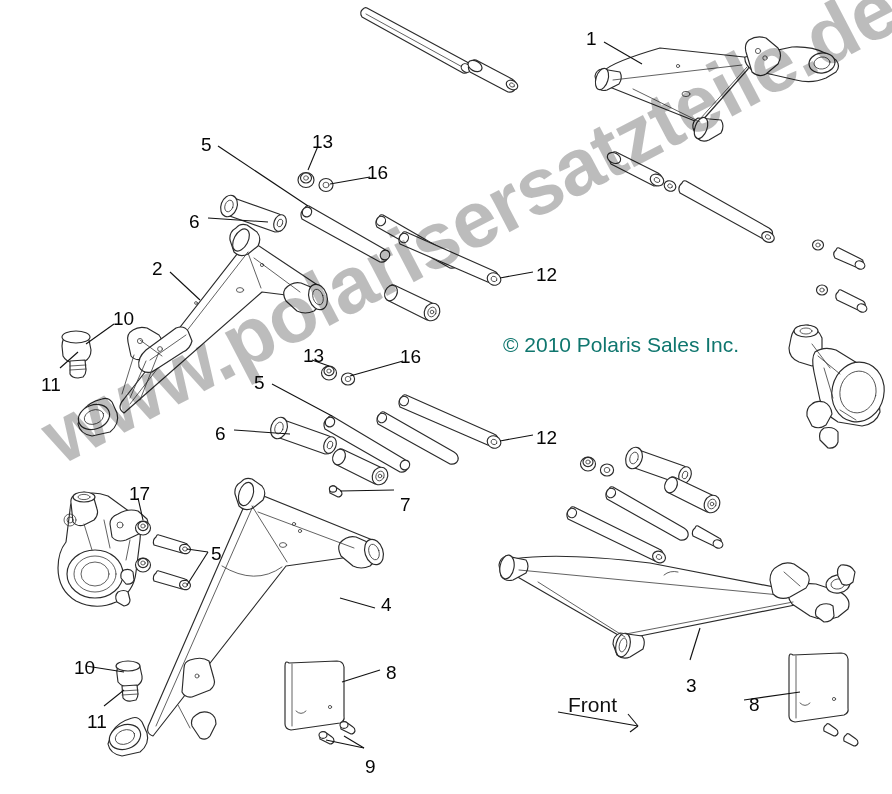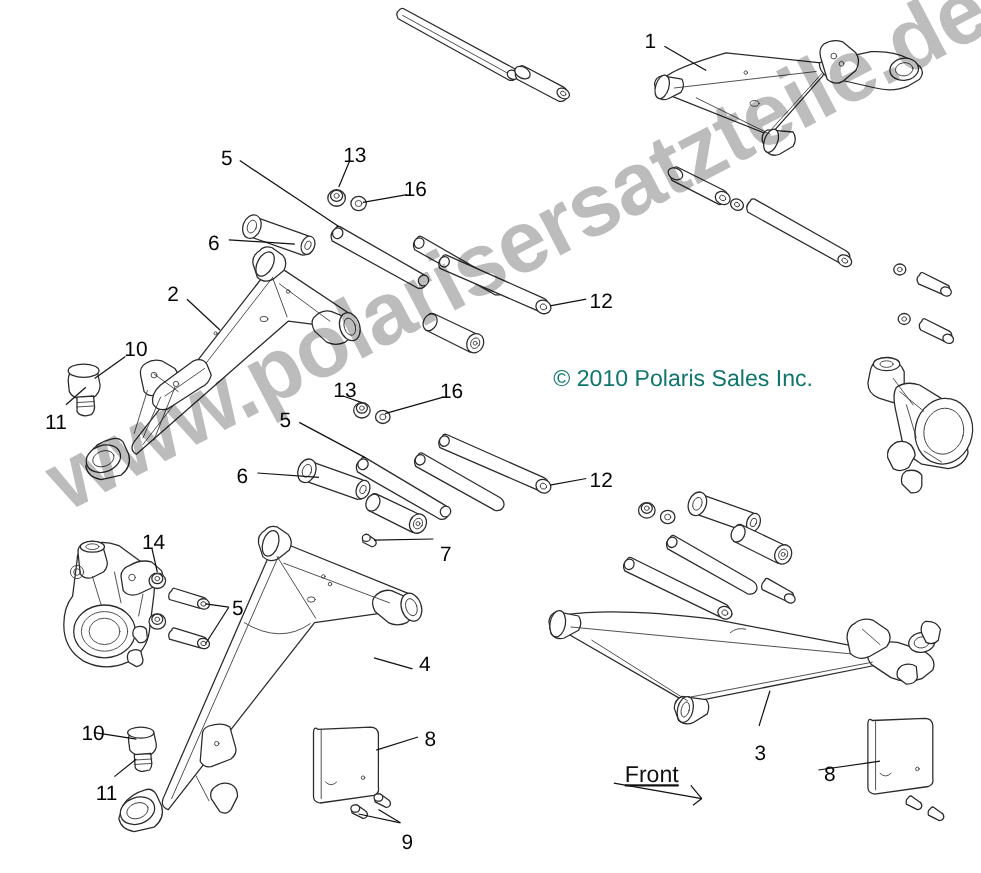--- a/index.html
+++ b/index.html
@@ -8,21 +8,21 @@
   #stage{position:absolute;inset:0;width:892px;height:794px;}
   svg.art{position:absolute;left:0;top:0;width:892px;height:794px;}
   .ln2{fill:none;stroke:#3a3a3a;stroke-width:0.8;stroke-linecap:round;stroke-linejoin:round;}
   .fillw{fill:#ffffff;stroke:#2b2b2b;stroke-width:1.15;stroke-linejoin:round;stroke-linecap:round;}
   .leader{fill:none;stroke:#111;stroke-width:1.1;}
   .callout{position:absolute;font-size:19px;font-family:"Liberation Sans",sans-serif;
            color:#050505;letter-spacing:0px;line-height:1;user-select:none;}
   #copyright{position:absolute;left:503px;top:333px;font-size:21px;
              font-family:"Liberation Sans",sans-serif;color:#0f766e;white-space:nowrap;text-align:right;}
   #frontlabel{position:absolute;left:568px;top:693px;font-size:21px;
-              font-family:"Liberation Sans",sans-serif;color:#111;white-space:nowrap;text-decoration:underline;}
+              font-family:"Liberation Sans",sans-serif;color:#111;white-space:nowrap;}
   #watermark{position:absolute;left:-8px;top:96px;width:910px;height:640px;
              pointer-events:none;}
   #watermark span{position:absolute;left:56px;top:300px;
         transform:rotate(-27.5deg);transform-origin:left center;
         font-family:"Liberation Sans",sans-serif;font-weight:bold;
         font-size:80px;letter-spacing:-1px;color:#000;opacity:0.26;white-space:nowrap;}
 </style>
 </head>
 <body>
 
@@ -415,18 +415,18 @@
   <div class="callout" style="left:749px;top:695px">8</div>
   <div class="callout" style="left:365px;top:757px">9</div>
   <div class="callout" style="left:113px;top:309px">10</div>
   <div class="callout" style="left:74px;top:658px">10</div>
   <div class="callout" style="left:41px;top:375px">11</div>
   <div class="callout" style="left:87px;top:712px">11</div>
   <div class="callout" style="left:536px;top:265px">12</div>
   <div class="callout" style="left:536px;top:428px">12</div>
   <div class="callout" style="left:312px;top:132px">13</div>
   <div class="callout" style="left:303px;top:346px">13</div>
-  <div class="callout" style="left:129px;top:484px">14</div>
+  <div class="callout" style="left:129px;top:484px">17</div>
   <div class="callout" style="left:211px;top:544px">5</div>
   <div class="callout" style="left:367px;top:163px">16</div>
   <div class="callout" style="left:400px;top:347px">16</div>
 
 </div>
 
 </body></html>

